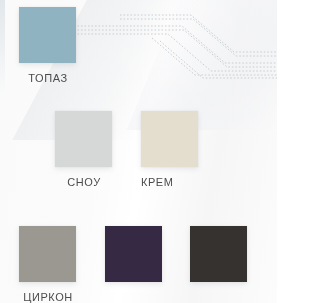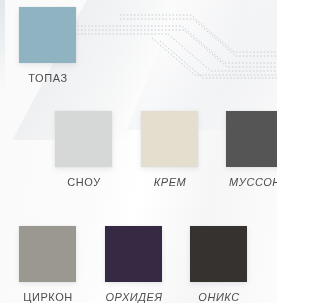--- a/index.html
+++ b/index.html
@@ -94,21 +94,21 @@
     text-transform: uppercase;
   }
   
   .r1 { top: 7px; }
   .r2 { top: 111px; padding-left: 36px; }
   .r3 { top: 214px; margin-top: 12px; }
   .c1 { left: 19px; }
   .c2 { left: 105px; }
   .c3 { left: 190px; }
   .swatch-cell.c2 .swatch-label,
-  .swatch-cell.c3 .swatch-label { text-align: center; font-style: italic; }
+  .swatch-cell.c3 .swatch-label { text-align: left; }
 </style>
 </head>
 <body>
 
 <div id="palette-card">
 
   <div class="bg-base"></div>
   <div class="bg-diagonal-a"></div>
   <div class="bg-diagonal-b"></div>
   <div class="bg-left-edge"></div>
@@ -135,34 +135,28 @@
     <div class="swatch-cell r2 c1">
       <div class="swatch-chip" style="background-color: rgb(214, 216, 215);"></div>
       <div class="swatch-label">СНОУ</div>
     </div>
 
     <div class="swatch-cell r2 c2">
       <div class="swatch-chip" style="background-color: rgb(228, 222, 207);"></div>
       <div class="swatch-label">КРЕМ</div>
     </div>
 
-    <div class="swatch-cell r2 c3">
-      <div class="swatch-chip" style="background-color: rgb(85, 85, 85);"></div>
-      <div class="swatch-label">МУССОН</div>
-    </div>
 
     <div class="swatch-cell r3 c1">
       <div class="swatch-chip" style="background-color: rgb(154, 152, 145);"></div>
       <div class="swatch-label">ЦИРКОН</div>
     </div>
 
     <div class="swatch-cell r3 c2">
       <div class="swatch-chip" style="background-color: rgb(54, 41, 67);"></div>
-      <div class="swatch-label">ОРХИДЕЯ</div>
     </div>
 
     <div class="swatch-cell r3 c3">
       <div class="swatch-chip" style="background-color: rgb(53, 50, 48);"></div>
-      <div class="swatch-label">ОНИКС</div>
     </div>
 
   </div>
 </div>
 
 </body></html>

